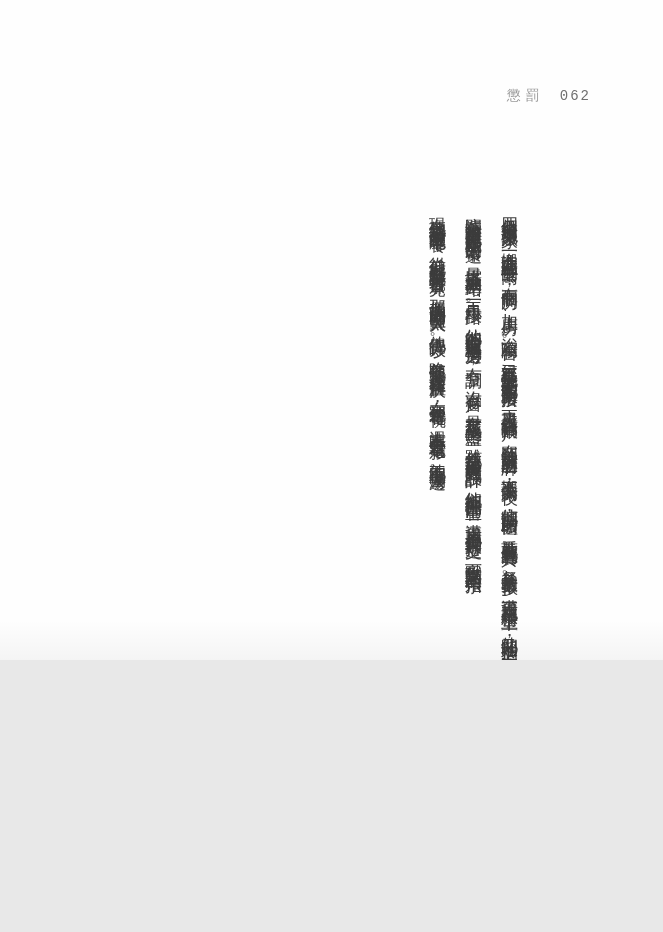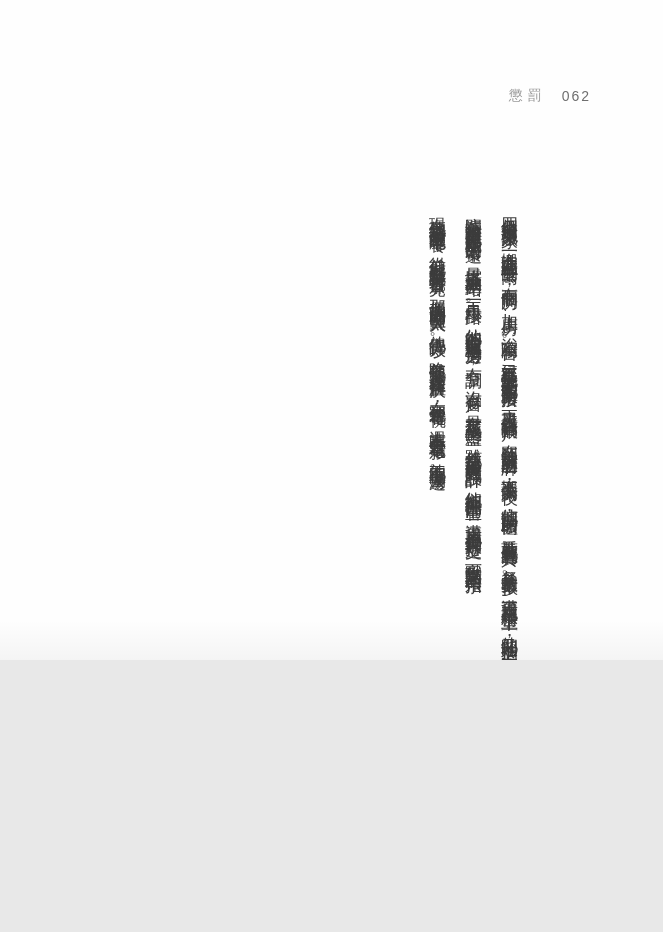--- a/index.html
+++ b/index.html
@@ -35,21 +35,21 @@
   }
   .running-head .book-title {
     font-size: 14px;
     letter-spacing: 5px;
     color: #9a9a9a;
   }
   .running-head .page-number {
     font-size: 14px;
     letter-spacing: 2px;
     color: #6f6f6f;
-    font-family: Liberation Sans, sans-serif;
+    font-family: Liberation Mono, monospace;
   }
   .text-block {
     position: absolute;
     top: 170px;
     right: 135px;
     height: 650px;
     writing-mode: vertical-rl;
     text-orientation: mixed;
     font-size: 17px;
     line-height: 2.12;

